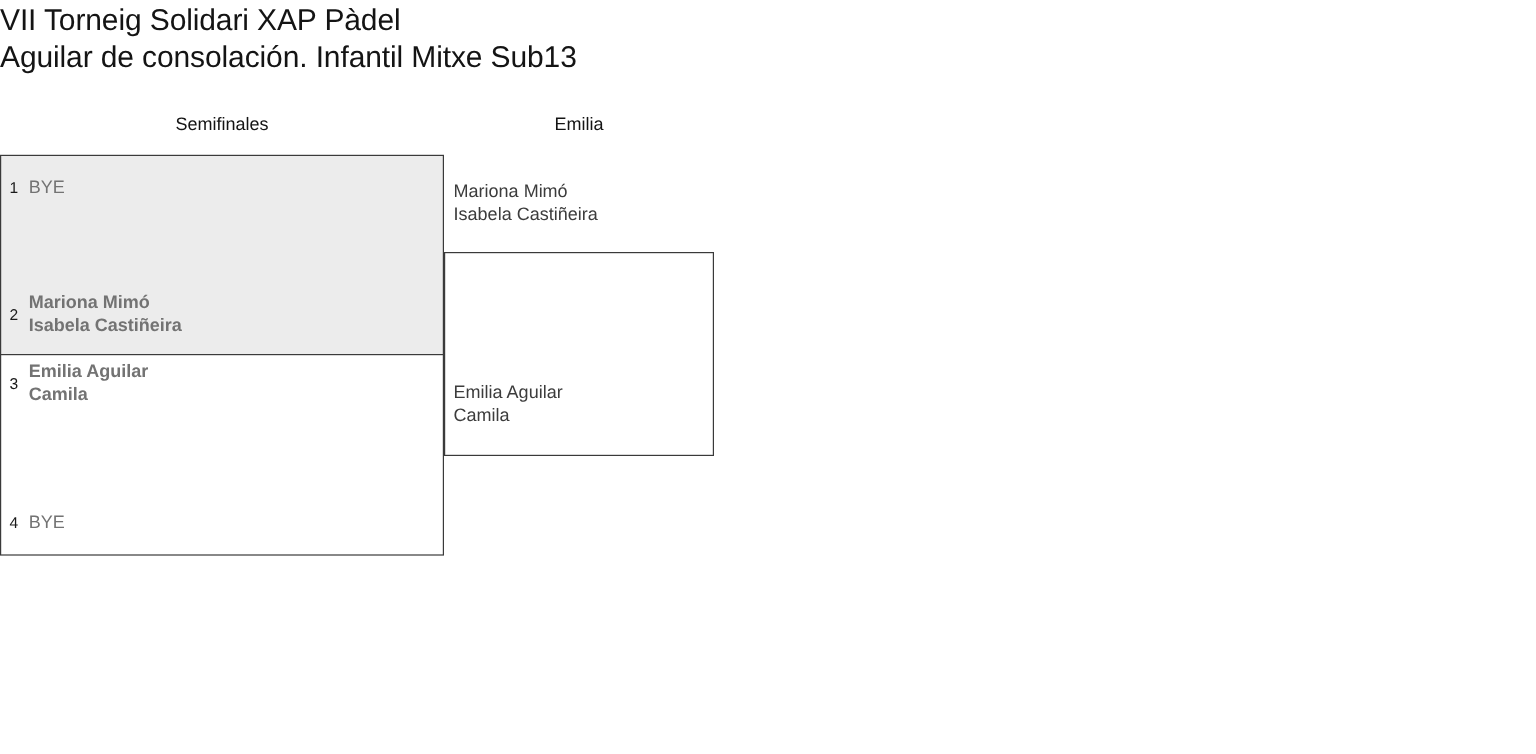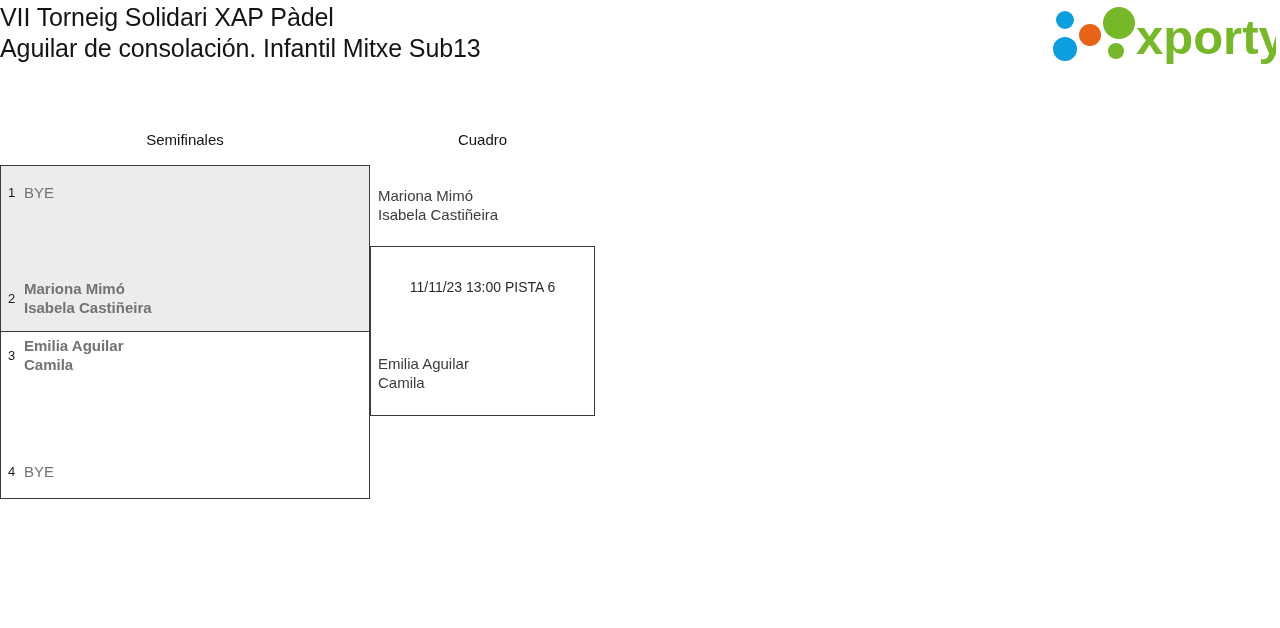--- a/index.html
+++ b/index.html
@@ -48,21 +48,20 @@
   }
   .logo svg { display: block; }
 
   
   .bracket {
     position: absolute;
     left: 0;
     top: 95px;
     width: 1280px;
     height: 400px;
-    margin-top: 36px;
   }
 
   .round-header {
     position: absolute;
     font-size: 15px;
     font-weight: 400;
     color: #141414;
     text-align: center;
     white-space: nowrap;
   }
@@ -155,37 +154,27 @@
 </head>
 <body>
 
 <div class="header">
 
   <div class="title-block">
     <span class="title-line">VII Torneig Solidari XAP Pàdel</span>
     <span class="title-line">Aguilar de consolación. Infantil Mitxe Sub13</span>
   </div>
 
-  <div class="logo">
-    <svg width="228" height="62" viewBox="0 0 228 62" xmlns="http://www.w3.org/2000/svg">
-      <circle cx="17" cy="14" r="9" fill="#0d9edf"></circle>
-      <circle cx="17" cy="43" r="12" fill="#0d9edf"></circle>
-      <circle cx="42" cy="29" r="11" fill="#e8631a"></circle>
-      <circle cx="71" cy="17" r="16" fill="#76b82a"></circle>
-      <circle cx="68" cy="45" r="8" fill="#76b82a"></circle>
-      <text x="88" y="48" font-family="Liberation Sans, sans-serif" font-size="49" font-weight="700" fill="#76b82a">xporty</text>
-    </svg>
-  </div>
 
 </div>
 
 <div class="bracket">
 
   <div class="round-header semis">Semifinales</div>
-  <div class="round-header final">Cuadro</div>
+  <div class="round-header final">Emilia</div>
 
   <div class="match-box sf1"></div>
 
   <div class="match-box sf2"></div>
 
   <div class="match-box final-box"></div>
 
   <div class="entry e1">
     <span class="seed">1</span>
     <span class="names plain">
@@ -216,21 +205,20 @@
     </span>
   </div>
 
   <div class="entry f1">
     <span class="names final-name">
       <span class="name-line">Mariona Mimó</span>
       <span class="name-line">Isabela Castiñeira</span>
     </span>
   </div>
 
-  <div class="match-info">11/11/23 13:00 PISTA 6</div>
 
   <div class="entry f2">
     <span class="names final-name">
       <span class="name-line">Emilia Aguilar</span>
       <span class="name-line">Camila</span>
     </span>
   </div>
 
 </div>
 

